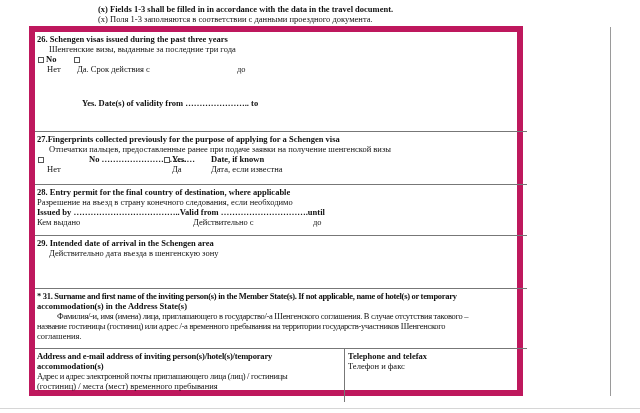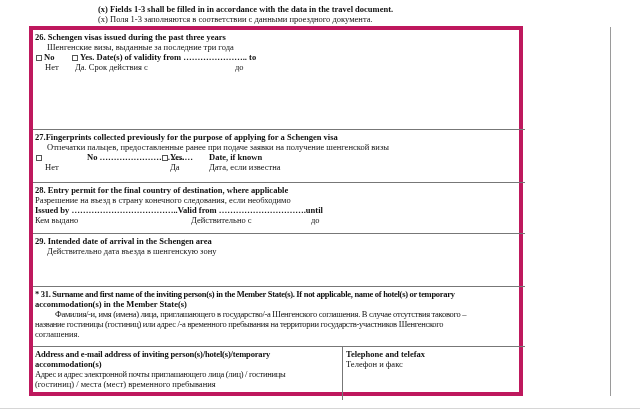--- a/index.html
+++ b/index.html
@@ -10,21 +10,21 @@
   }
   .b{font-weight:bold;}
   .ln{position:absolute;height:10px;line-height:10px;white-space:nowrap;}
   .tight{letter-spacing:-0.3px;}
   .tight2{letter-spacing:-0.15px;}
 
   #note{position:absolute;left:98px;top:4px;line-height:10px;white-space:nowrap;}
 
   #form-table{
     position:absolute;left:29px;top:26px;width:494px;height:370px;
-    border:4px solid #be185d;box-sizing:border-box;background:#fff;
+    border:6px solid #be185d;box-sizing:border-box;background:#fff;
   }
   .row{position:absolute;left:0;width:492px;overflow:hidden;box-sizing:border-box;}
   .rule{position:absolute;left:0;width:492px;height:1px;background:#777;}
   .cell{position:absolute;top:0;bottom:0;overflow:hidden;box-sizing:border-box;}
   .vsep{border-left:1px solid #777;}
 
   .cb{
     position:absolute;width:4px;height:4px;border:1px solid #555;
     top:3px;background:#fff;
   }
@@ -43,21 +43,21 @@
 
 <div id="form-table">
 
   <div class="row" style="top:0;height:100px;">
     <div class="ln b" style="top:2px;left:2px;">26. Schengen visas issued during the past three years</div>
     <div class="ln" style="top:12px;left:14px;">Шенгенские визы, выданные за последние три года</div>
     <div class="ln" style="top:22px;left:0;right:0;">
       <span class="cb" style="left:3px;"></span>
       <span class="ln b" style="left:11px;">No</span>
       <span class="cb" style="left:39px;"></span>
-      <span class="ln b" style="left:47px;">Yes. Date(s) of validity from ………………….. to</span>
+      <span class="ln b" style="left:47px;margin-top:44px;">Yes. Date(s) of validity from ………………….. to</span>
     </div>
     <div class="ln" style="top:32px;left:0;right:0;">
       <span class="ln" style="left:12px;">Нет</span>
       <span class="ln" style="left:42px;">Да.  Срок действия с</span>
       <span class="ln" style="left:202px;">до</span>
     </div>
   </div>
   <div class="rule" style="top:99px;"></div>
 
   <div class="row" style="top:100px;height:53px;">
@@ -93,21 +93,21 @@
   <div class="row" style="top:204px;height:53px;">
     <div class="cell" style="left:0;width:256px;">
       <div class="ln b" style="top:2px;left:2px;">29. Intended date of arrival in the Schengen area</div>
       <div class="ln" style="top:12px;left:14px;">Действительно дата въезда в шенгенскую зону</div>
     </div>
   </div>
   <div class="rule" style="top:256px;"></div>
 
   <div class="row" style="top:257px;height:60px;">
     <div class="ln b tight" style="top:2px;left:2px;">* 31. Surname and first name of the inviting person(s) in the Member State(s). If not applicable, name of hotel(s) or temporary</div>
-    <div class="ln b" style="top:12px;left:2px;">accommodation(s) in the Member State(s)</div>
+    <div class="ln b" style="top:12px;left:2px;">accommodation(s) in the Address State(s)</div>
     <div class="ln tight" style="top:32px;left:2px;">название гостиницы (гостиниц) или адрес /-а временного пребывания на территории государств-участников Шенгенского</div>
     <div class="ln tight" style="top:22px;left:22px;">Фамилия/-и, имя (имена) лица, приглашающего в государство/-а  Шенгенского соглашения. В случае отсутствия такового –</div>
     <div class="ln" style="top:42px;left:2px;">соглашения.</div>
   </div>
   <div class="rule" style="top:316px;"></div>
 
   <div class="row" style="top:317px;height:53px;">
     <div class="cell" style="left:0;width:309px;">
       <div class="ln b tight2" style="top:2px;left:2px;">Address and e-mail address of inviting person(s)/hotel(s)/temporary</div>
       <div class="ln b" style="top:12px;left:2px;">accommodation(s)</div>

